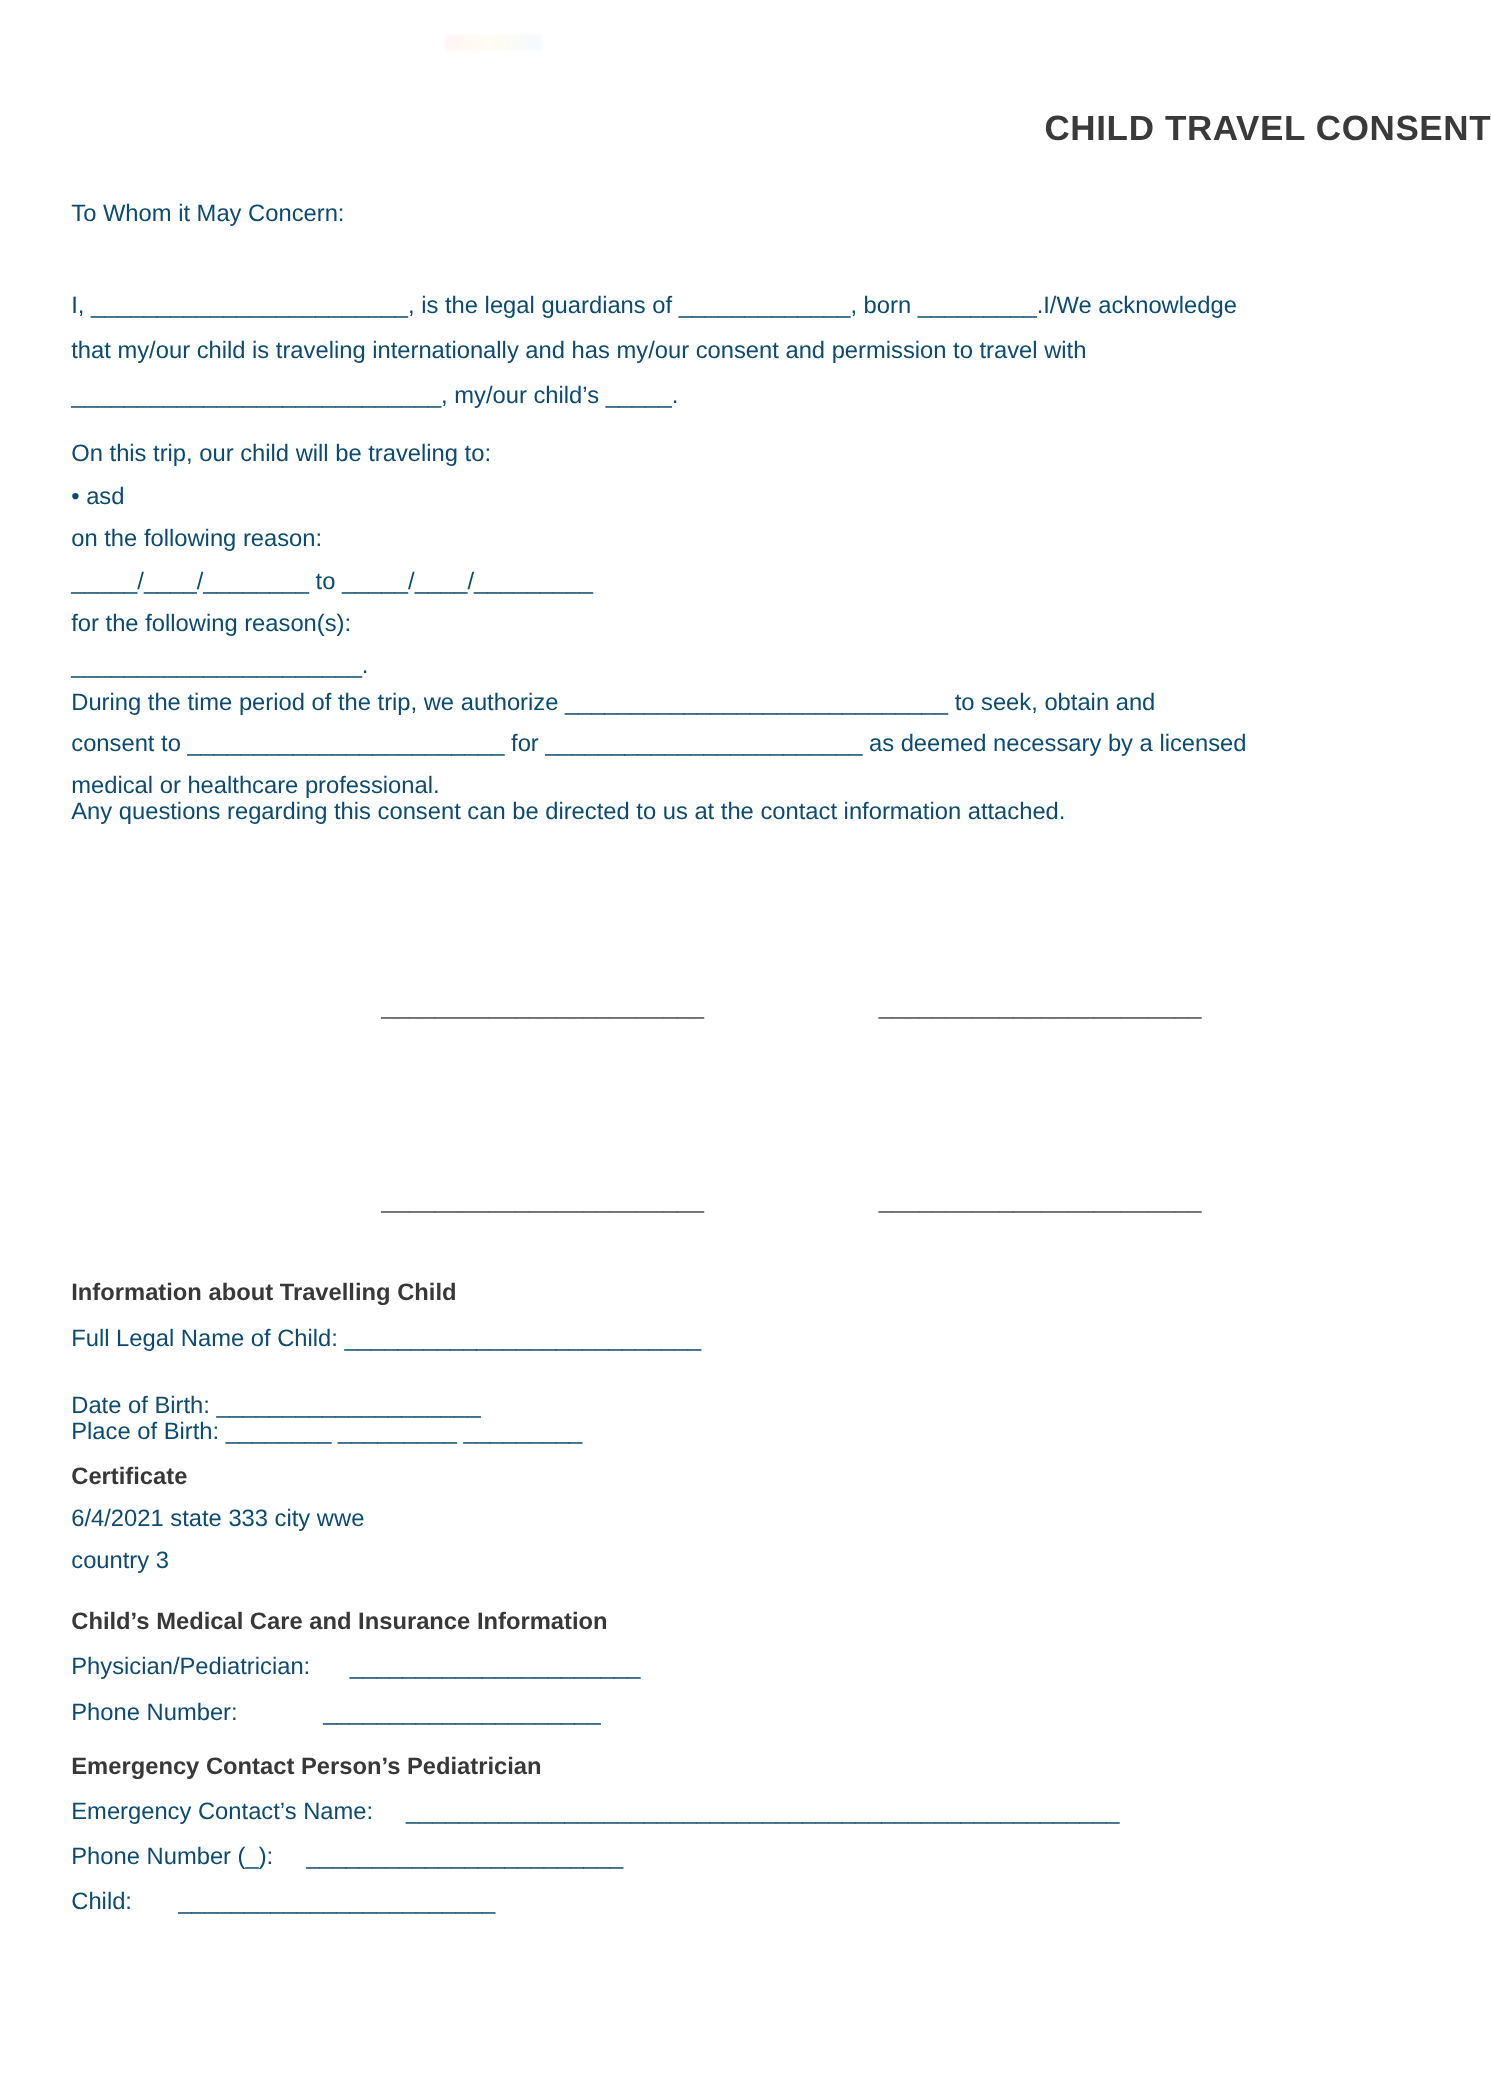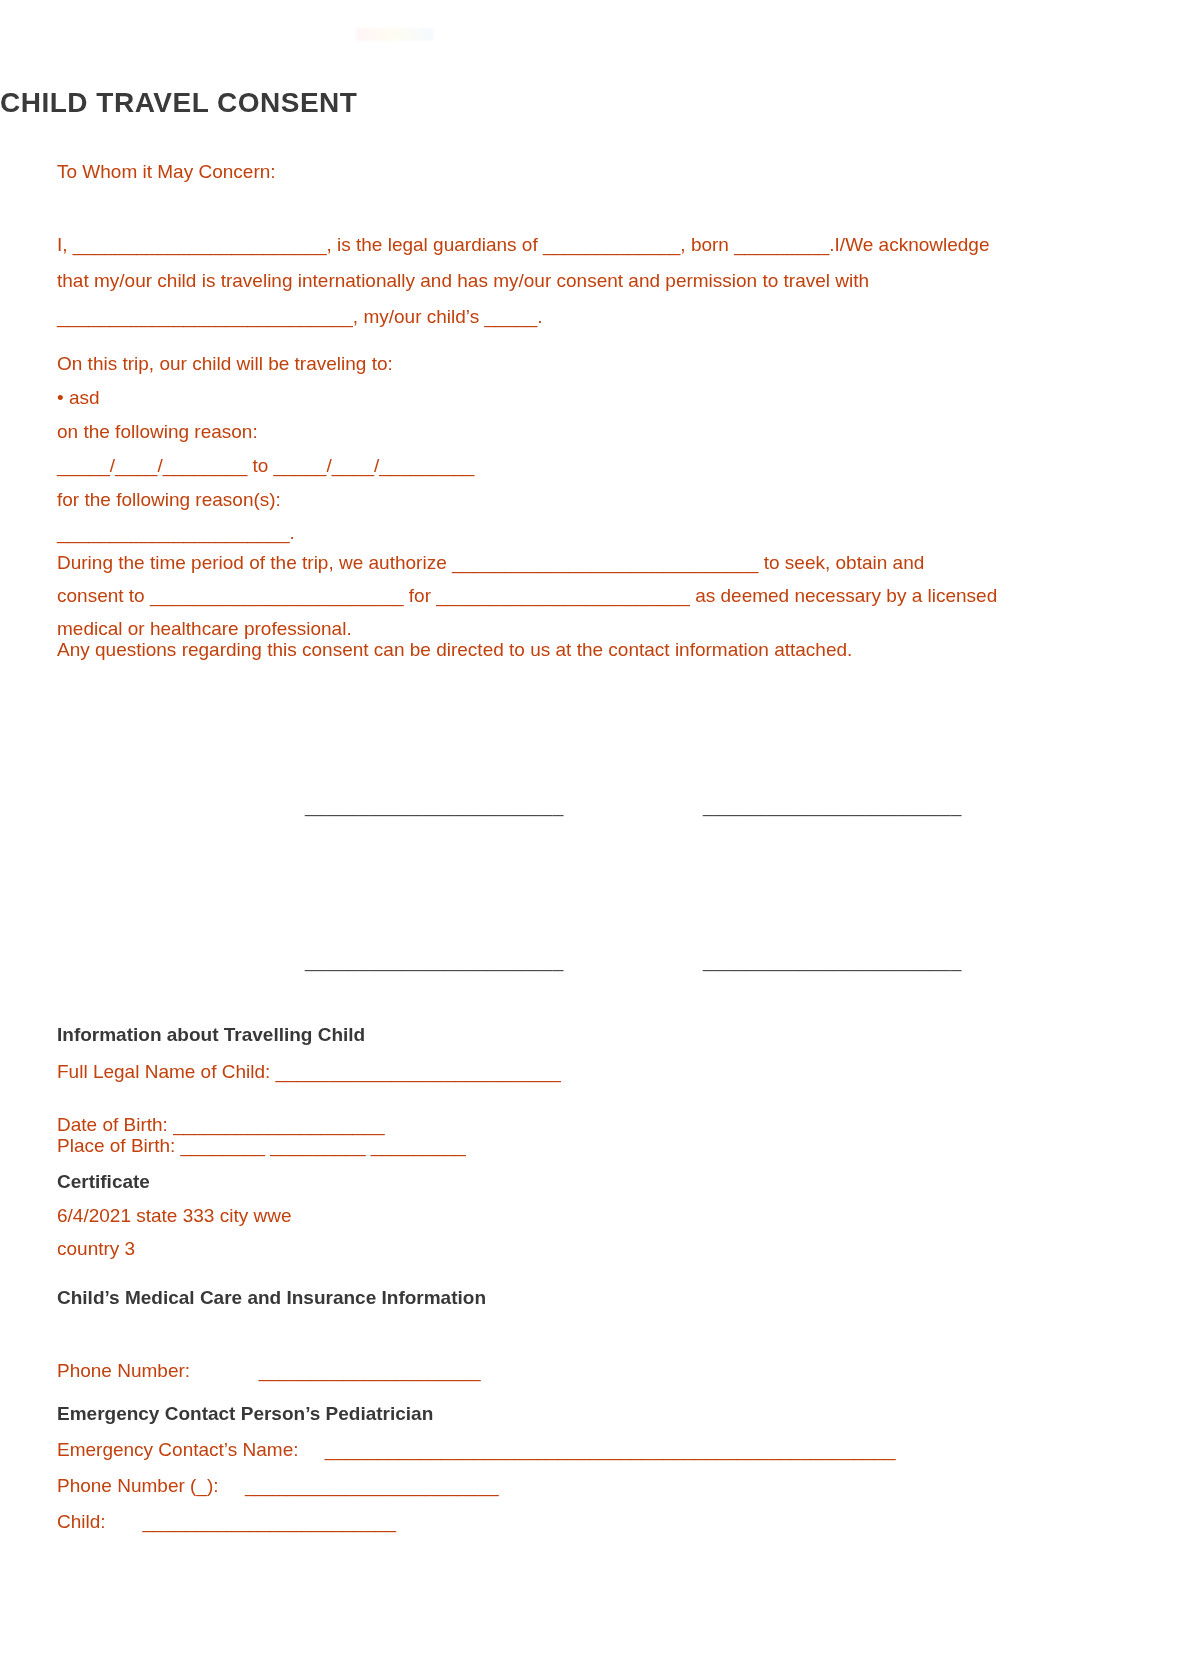--- a/index.html
+++ b/index.html
@@ -9,33 +9,33 @@
     height: 1676px;
     background: #ffffff;
     font-family: "Liberation Sans", "DejaVu Sans", sans-serif;
     overflow: hidden;
   }
   .doc-title {
     position: absolute;
     top: 86px;
     left: 0;
     width: 100%;
-    text-align: left;
+    text-align: right;
     font-size: 28px;
     font-weight: bold;
     color: #3a3a3a;
     letter-spacing: 0.5px;
     line-height: 34px;
   }
   .line {
     position: absolute;
     left: 57px;
     font-size: 19px;
     line-height: 33px;
-    color: #c2410c;
+    color: #0c4a6e;
     white-space: pre;
   }
   .line.bold {
     font-weight: bold;
     color: #383838;
     text-align: right;
   }
   .sig-row {
     position: absolute;
     left: 0;
@@ -105,20 +105,21 @@
   <div class="line bold" style="top:1018px">Information about Travelling Child</div>
   <div class="line" style="top:1055px">Full Legal Name of Child: ___________________________</div>
   <div class="line" style="top:1108px">Date of Birth: ____________________</div>
   <div class="line" style="top:1129px">Place of Birth: ________ _________ _________</div>
 
   <div class="line bold" style="top:1165px">Certificate</div>
   <div class="line" style="top:1199px">6/4/2021 state 333 city wwe</div>
   <div class="line" style="top:1232px">country 3</div>
 
   <div class="line bold" style="top:1281px">Child’s Medical Care and Insurance Information</div>
+  <div class="line" style="top:1317px">Physician/Pediatrician:      ______________________</div>
   <div class="line" style="top:1354px">Phone Number:             _____________________</div>
 
   <div class="line bold" style="top:1397px">Emergency Contact Person’s Pediatrician</div>
   <div class="line" style="top:1433px">Emergency Contact’s Name:     ______________________________________________________</div>
   <div class="line" style="top:1469px">Phone Number (_):     ________________________</div>
   <div class="line" style="top:1505px">Child:       ________________________</div>
 
 </div>
 
 </body></html>

